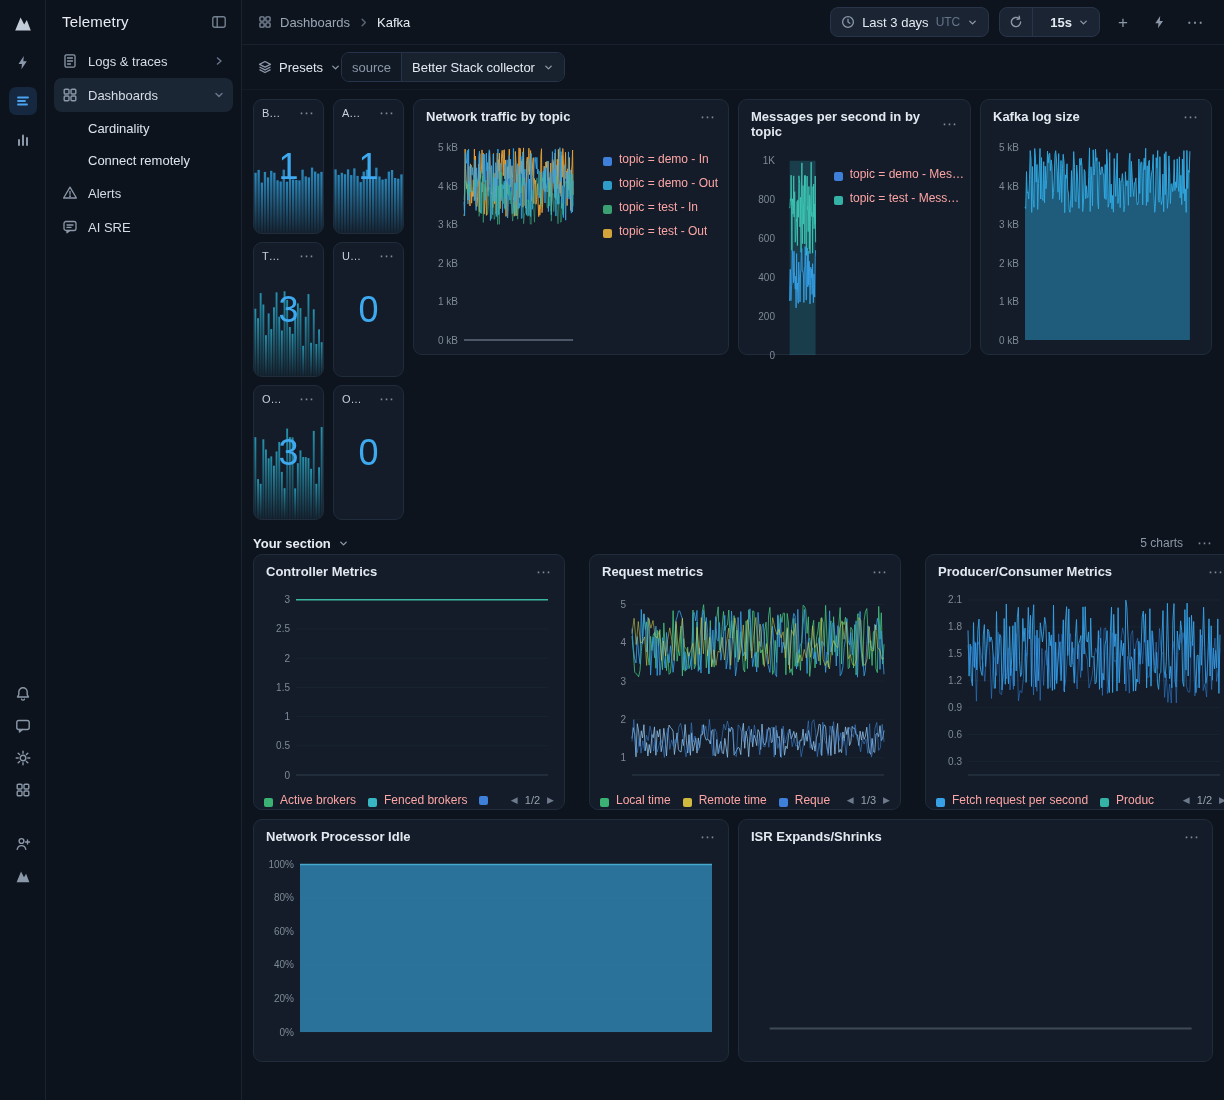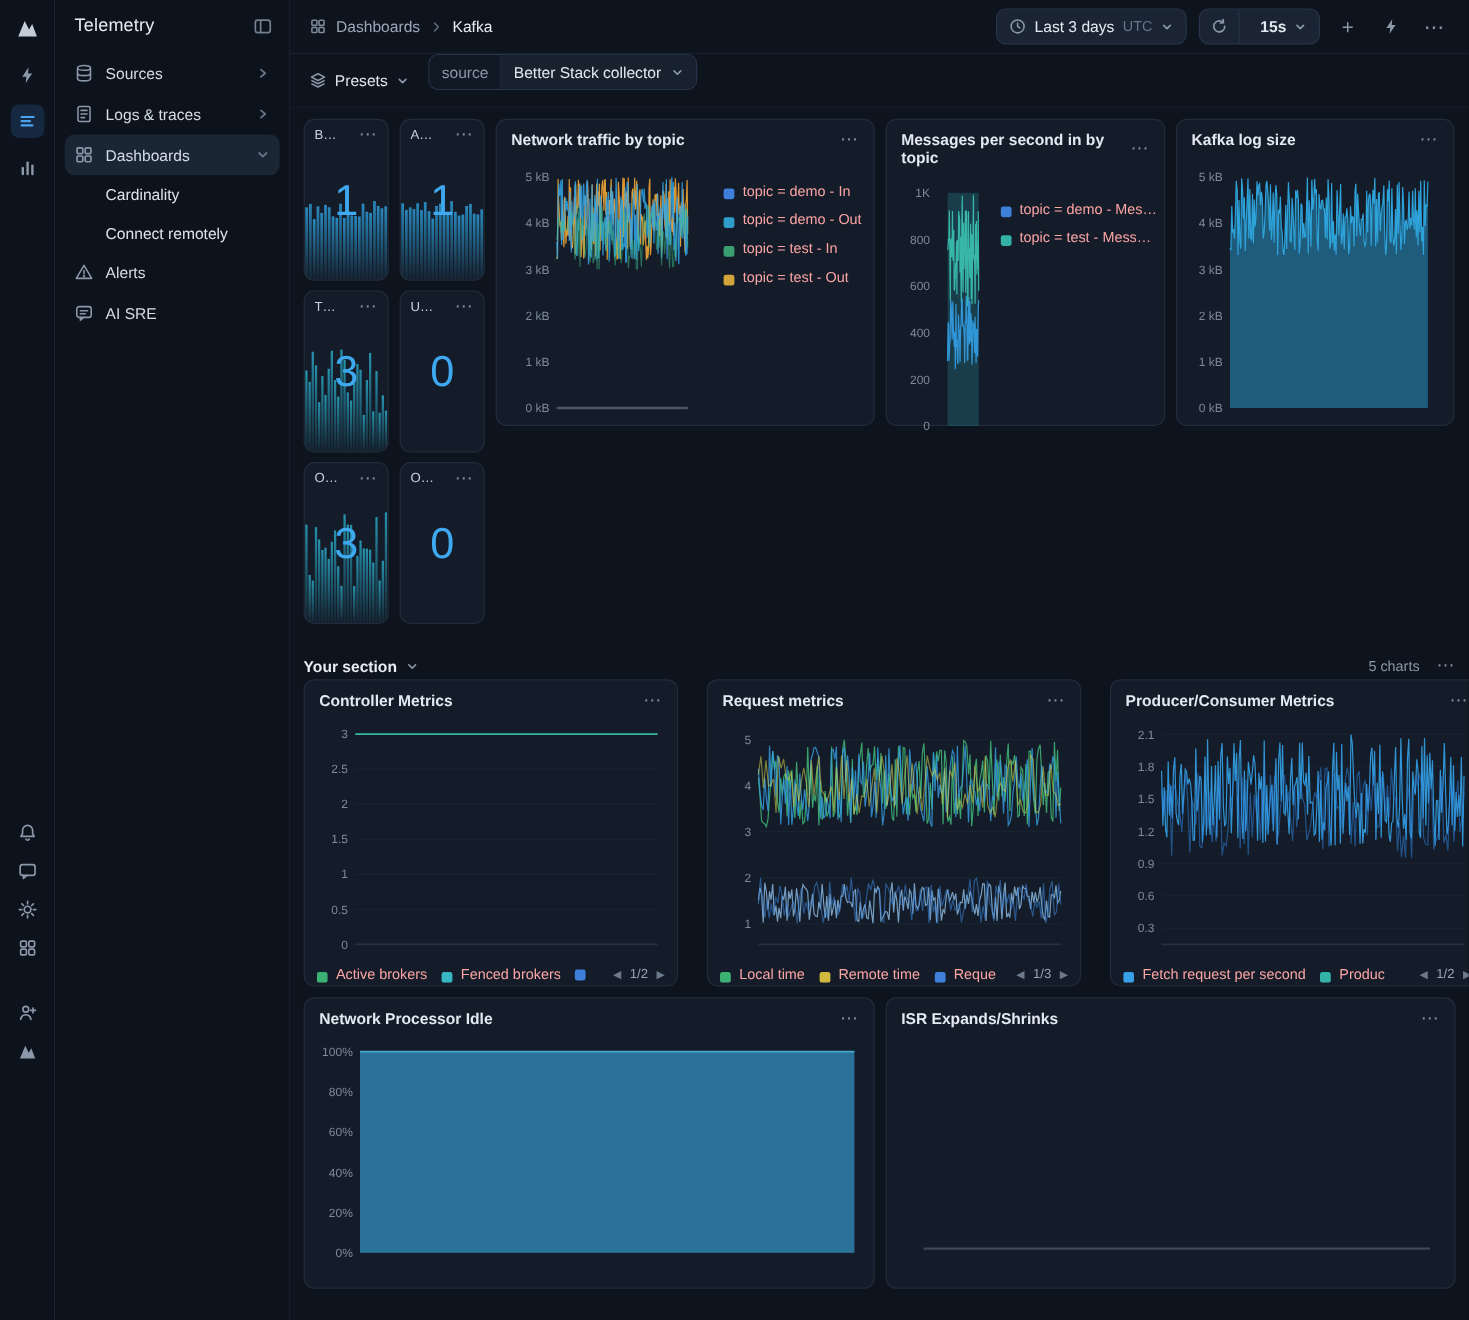--- a/index.html
+++ b/index.html
@@ -34,21 +34,21 @@
   .crumb.cur{color:#e8edf4;cursor:default}
   .crumb-sep{color:#5b6878;display:flex}
   .top-right{margin-left:auto;display:flex;align-items:center;gap:10px}
   .btn{height:30px;display:flex;align-items:center;gap:7px;background:#1a2432;border:1px solid #27344a;border-radius:8px;padding:0 10px;font-size:13px;color:#e2e9f1;cursor:pointer}
   .btn .dim{color:#66748a;font-size:12px}
   .bic{color:#8b98a9;display:flex}
   .refresh{padding:0;overflow:hidden}
   .refresh .seg1{display:flex;align-items:center;padding:0 9px;height:30px;border-right:1px solid #27344a;color:#8b98a9;cursor:pointer}
   .refresh .seg2{display:flex;align-items:center;gap:6px;padding:0 10px;font-weight:700;cursor:pointer}
   .icon-btn{background:none;border:none;color:#8b98a9;width:26px;height:26px;display:flex;align-items:center;justify-content:center;cursor:pointer;font-size:17px;line-height:1}
-  .toolbar{height:45px;display:flex;gap:16px;padding:0 16px;border-bottom:1px solid #131b26;flex-shrink:0}
+  .toolbar{height:45px;display:flex;align-items:center;padding:0 16px;border-bottom:1px solid #131b26;flex-shrink:0}
   .presets{display:flex;align-items:center;gap:7px;font-size:13px;color:#dfe6ee;cursor:pointer;background:none;border:none}
   .source{display:flex;align-items:stretch;height:30px;border:1px solid #26334a;border-radius:8px;overflow:hidden;cursor:pointer}
   .source .s-label{display:flex;align-items:center;padding:0 10px;background:#111925;color:#8b98a9;font-size:13px;border-right:1px solid #26334a}
   .source .s-value{display:flex;align-items:center;gap:8px;padding:0 10px;background:#18222f;color:#e2e9f1;font-size:13px}
   .content{flex:1;padding:9px 11px 0;overflow:hidden}
   
   .dash-top{display:flex;gap:9px;align-items:flex-start}
   .stat-grid{display:grid;grid-template-columns:71px 71px;grid-auto-rows:135px;gap:8px 9px}
   .card{background:#131c28;border:1px solid #202c3b;border-radius:9px;position:relative}
   .stat-card{overflow:hidden}
@@ -63,21 +63,21 @@
   .cc-body{position:relative;padding:0 12px}
   .ov-legend{position:absolute;display:flex;flex-direction:column;gap:10px}
   .li{display:flex;align-items:flex-end;gap:7px;font-size:12px;color:#fca5a5;cursor:pointer}
   .li .lab{white-space:nowrap;overflow:hidden;max-width:120px}
   .sw{width:9px;height:9px;border-radius:2px;flex-shrink:0}
   .cc-foot{display:flex;align-items:center;justify-content:space-between;padding:4px 10px 8px;margin-top:auto}
   .leg-row{display:flex;align-items:center;gap:12px;overflow:hidden}
   .leg-row .li{font-size:12px}
   .pager{display:flex;align-items:center;gap:7px;color:#97a3b2;font-size:11px;flex-shrink:0;margin-left:8px}
   .pager .pg{cursor:pointer;font-size:9px;color:#6c7a8c}
-  .section-row{display:flex;align-items:center;margin-top:24px;height:22px}
+  .section-row{display:flex;align-items:center;margin-top:12px;height:22px}
   .sec-title{display:flex;align-items:center;gap:7px;font-size:13px;font-weight:700;color:#e8edf4;cursor:pointer}
   .sec-right{margin-left:auto;display:flex;align-items:center;gap:14px;color:#8b98a9;font-size:12px}
   .mid-row{display:flex;gap:24px}
   .bottom-row{display:flex;gap:9px;margin-top:9px}
   .w316{width:316px}.w233{width:233px}.w232{width:232px}.h275{height:256px}
   .w312{width:312px}.w476{width:476px}.w475{width:475px}.h243{height:243px}
 </style>
 </head>
 <body>
 
@@ -153,35 +153,20 @@
   <div class="sb-head">
     <span class="sb-title">Telemetry</span>
     <button class="sb-collapse">
       <svg width="16" height="16" viewBox="0 0 16 16" fill="none" stroke="currentColor" stroke-width="1.4">
           <rect x="1.8" y="2.8" width="12.4" height="10.4" rx="2"></rect>
           <line x1="6.2" y1="2.8" x2="6.2" y2="13.2"></line>
         </svg>
     </button>
   </div>
   <nav class="nav">
-    <div class="nav-item">
-      <span class="nv-ic">
-        <svg width="16" height="16" viewBox="0 0 16 16" fill="none" stroke="currentColor" stroke-width="1.3">
-            <ellipse cx="8" cy="3.6" rx="5.4" ry="2"></ellipse>
-            <path d="M2.6 3.6v8.8c0 1.1 2.4 2 5.4 2s5.4-.9 5.4-2V3.6"></path>
-            <path d="M2.6 8c0 1.1 2.4 2 5.4 2s5.4-.9 5.4-2"></path>
-          </svg>
-      </span>
-      <span>Sources</span>
-      <span class="chev">
-        <svg width="12" height="12" viewBox="0 0 12 12" fill="none" stroke="currentColor" stroke-width="1.5" stroke-linecap="round" stroke-linejoin="round">
-            <path d="M4.5 3l3.5 3-3.5 3"></path>
-          </svg>
-      </span>
-    </div>
     <div class="nav-item">
       <span class="nv-ic">
         <svg width="16" height="16" viewBox="0 0 16 16" fill="none" stroke="currentColor" stroke-width="1.3" stroke-linecap="round">
             <rect x="3" y="1.8" width="10" height="12.4" rx="1.5"></rect>
             <line x1="5.5" y1="5" x2="10.5" y2="5"></line>
             <line x1="5.5" y1="8" x2="10.5" y2="8"></line>
             <line x1="5.5" y1="11" x2="8.5" y2="11"></line>
           </svg>
       </span>
       <span>Logs &amp; traces</span>

